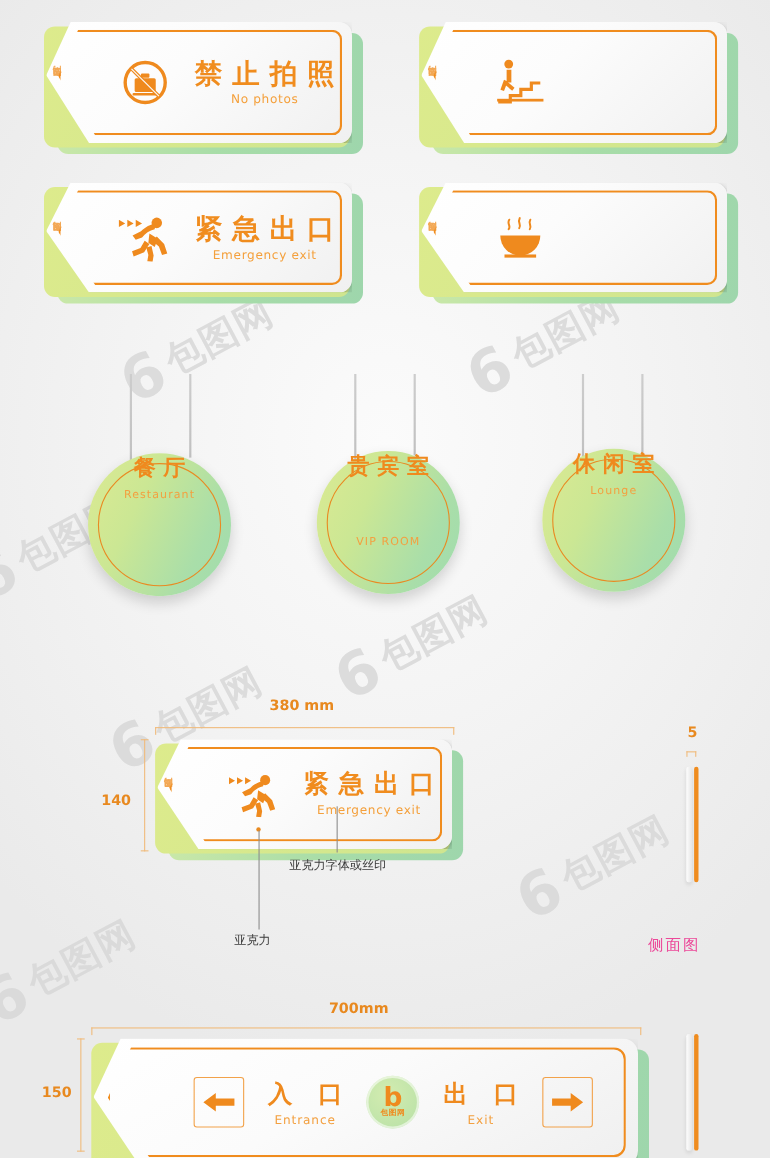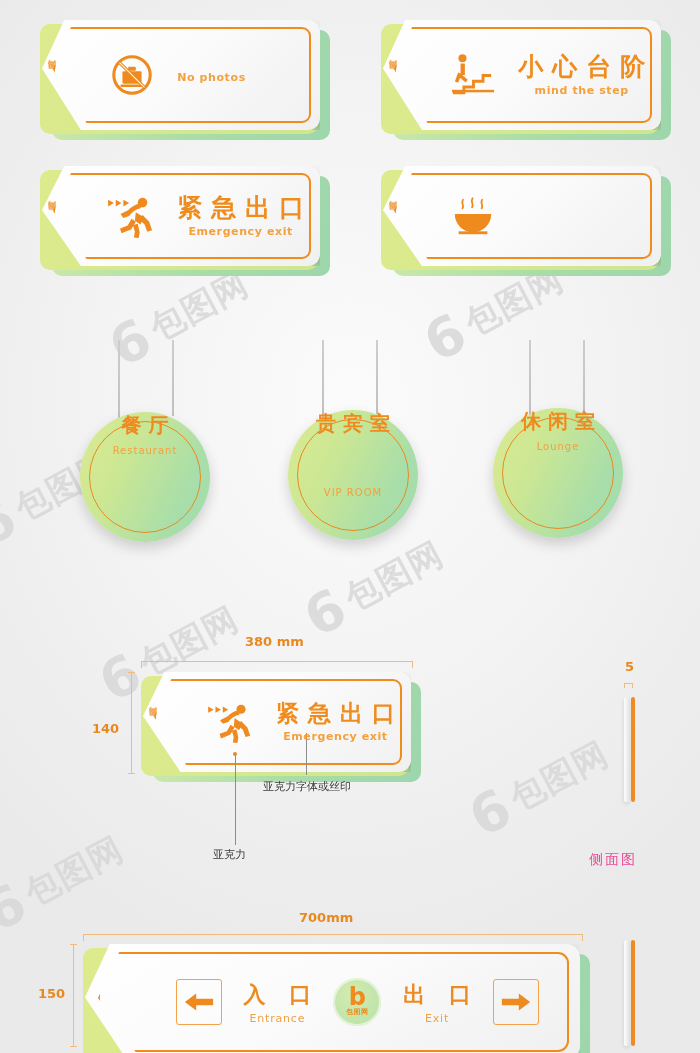--- a/index.html
+++ b/index.html
@@ -77,21 +77,20 @@
   .sign-text { margin-left: 16px; }
   .sign-cn {
     font-size: 25px; font-weight: 600; color: #f08c1e;
     letter-spacing: 9px; line-height: 1.1;
     font-family: "DejaVu Sans", sans-serif;
   }
   .sign-en {
     font-size: 11px; color: #f4a03c; letter-spacing: .6px;
     text-align: center; margin-top: 4px; padding-right: 9px;
     font-family: "DejaVu Sans", sans-serif;
-    font-weight: bold;
   }
 
   
   .hanger { position: absolute; }
   .wire { position: absolute; width: 2px; background: linear-gradient(#cdcdcd, #c0c0c0); }
   .disc {
     position: absolute; border-radius: 50%;
     background: linear-gradient(115deg, #dcea92 0%, #cbe794 35%, #a9dea9 75%, #a0dcae 100%);
     box-shadow: 0 6px 13px rgba(0,0,0,.16);
     display: flex; flex-direction: column; justify-content: flex-start; align-items: center;
@@ -216,20 +215,21 @@
         <g fill="#ef8a1e">
           <rect x="14" y="20" width="20" height="13" rx="1.5"></rect>
           <rect x="20" y="15.5" width="8" height="4" rx="1"></rect>
           <rect x="12" y="34" width="24" height="2.4" rx="1"></rect>
         </g>
         <line x1="11" y1="11" x2="37" y2="37" stroke="#ef8a1e" stroke-width="3.4"></line>
         <line x1="11" y1="11" x2="37" y2="37" stroke="#fbfbfb" stroke-width="1.1"></line>
       </svg>
     </div>
     <div class="sign-text">
+      <div class="sign-cn">禁止拍照</div>
       <div class="sign-en">No photos</div>
     </div>
   </div>
 </div>
 
 <div class="plate-wrap" style="left:383px; top:20px; width:278px; height:110px; z-index:10;">
   <div class="layer-green"></div>
   <div class="layer-yellow"></div>
   <div class="layer-white">
     <div class="inner-stroke"></div>
@@ -238,24 +238,20 @@
   <div class="sign-content">
     <div class="sign-icon">
       <svg width="48" height="44" viewBox="0 0 50 46" fill="#ef8a1e">
         <circle cx="14" cy="5.5" r="4.2"></circle>
         <path d="M12 11 h4.5 v12 h-4.5 z"></path>
         <path d="M12.5 22 l7 6 -2.2 2.8 -7.3 -6.2 z"></path>
         <path d="M13 22 l-3.5 9 -3.4 -1.2 3.4 -9.4 z"></path>
         <path d="M4 40 h10 v-6 h10 v-6 h10 v-6 h10 v3 h-7 v6 h-10 v6 h-10 v6 H4 z"></path>
         <rect x="3" y="38.5" width="44" height="2.6"></rect>
       </svg>
-    </div>
-    <div class="sign-text">
-      <div class="sign-cn">小心台阶</div>
-      <div class="sign-en">mind the step</div>
     </div>
   </div>
 </div>
 
 <div class="plate-wrap" style="left:42px; top:166px; width:278px; height:100px; z-index:10;">
   <div class="layer-green"></div>
   <div class="layer-yellow"></div>
   <div class="layer-white">
     <div class="inner-stroke"></div>
   </div>

